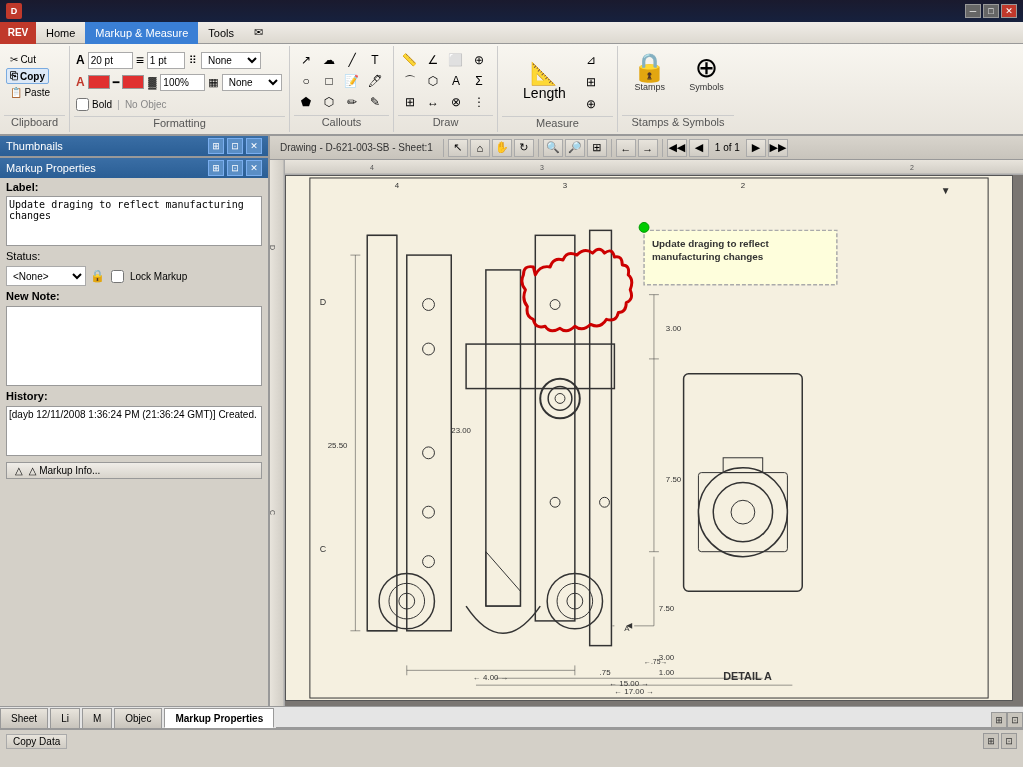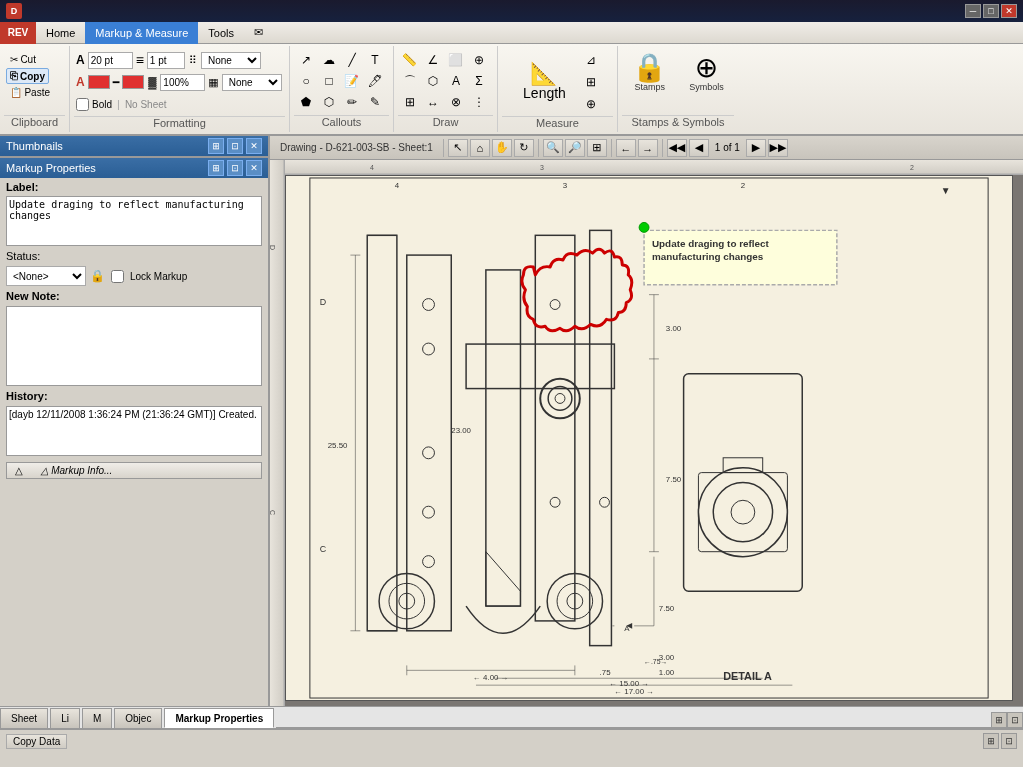--- a/index.html
+++ b/index.html
@@ -382,21 +382,21 @@
           <input class="fmt-input" value="100%" style="width: 45px;">
           <span style="margin:0 2px;">▦</span>
           <select class="fmt-dropdown" style="width:60px;">
             <option>None</option>
           </select>
         </div>
         <div class="fmt-row">
           <input type="checkbox" style="margin-right: 2px;">
           <span style="font-size:10px;">Bold</span>
           <span style="margin:0 4px;color:#aaa;">|</span>
-          <span style="font-size:10px;color:#888;">No Sheet</span>
+          <span style="font-size:10px;color:#888;">No Objec</span>
         </div>
       </div>
       <div class="ribbon-group-label">Formatting</div>
     </div>
 
     <div class="ribbon-group" style="min-width:100px;">
       <div class="ribbon-group-content" style="flex-wrap:wrap;gap:1px;">
 
         <div style="display:grid;grid-template-columns:repeat(4,22px);gap:1px;">
           <div class="icon-cell">↗</div>
@@ -507,21 +507,21 @@
       </div>
       <div class="new-note-label">New Note:</div>
       <textarea class="note-textarea" style=""></textarea>
       <div class="history-label">History:</div>
       <div class="history-text">
         <span>[dayb 12/11/2008 1:36:24 PM (21:36:24 GMT)]
 Created.</span>
       </div>
       <div class="markup-info-btn">
         <span>△</span>
-        <span style="margin-left:14px;font-style:italic;">△ Markup Info...</span>
+        <span style="margin-left:2px;">△ Markup Info...</span>
       </div>
     </div>
 
   </div>
 
   <div id="drawing-area">
 
     <div id="drawing-toolbar">
       <div class="draw-toolbar-label">Drawing - D-621-003-SB - Sheet:1</div>
       <div class="draw-tool-separator"></div>

